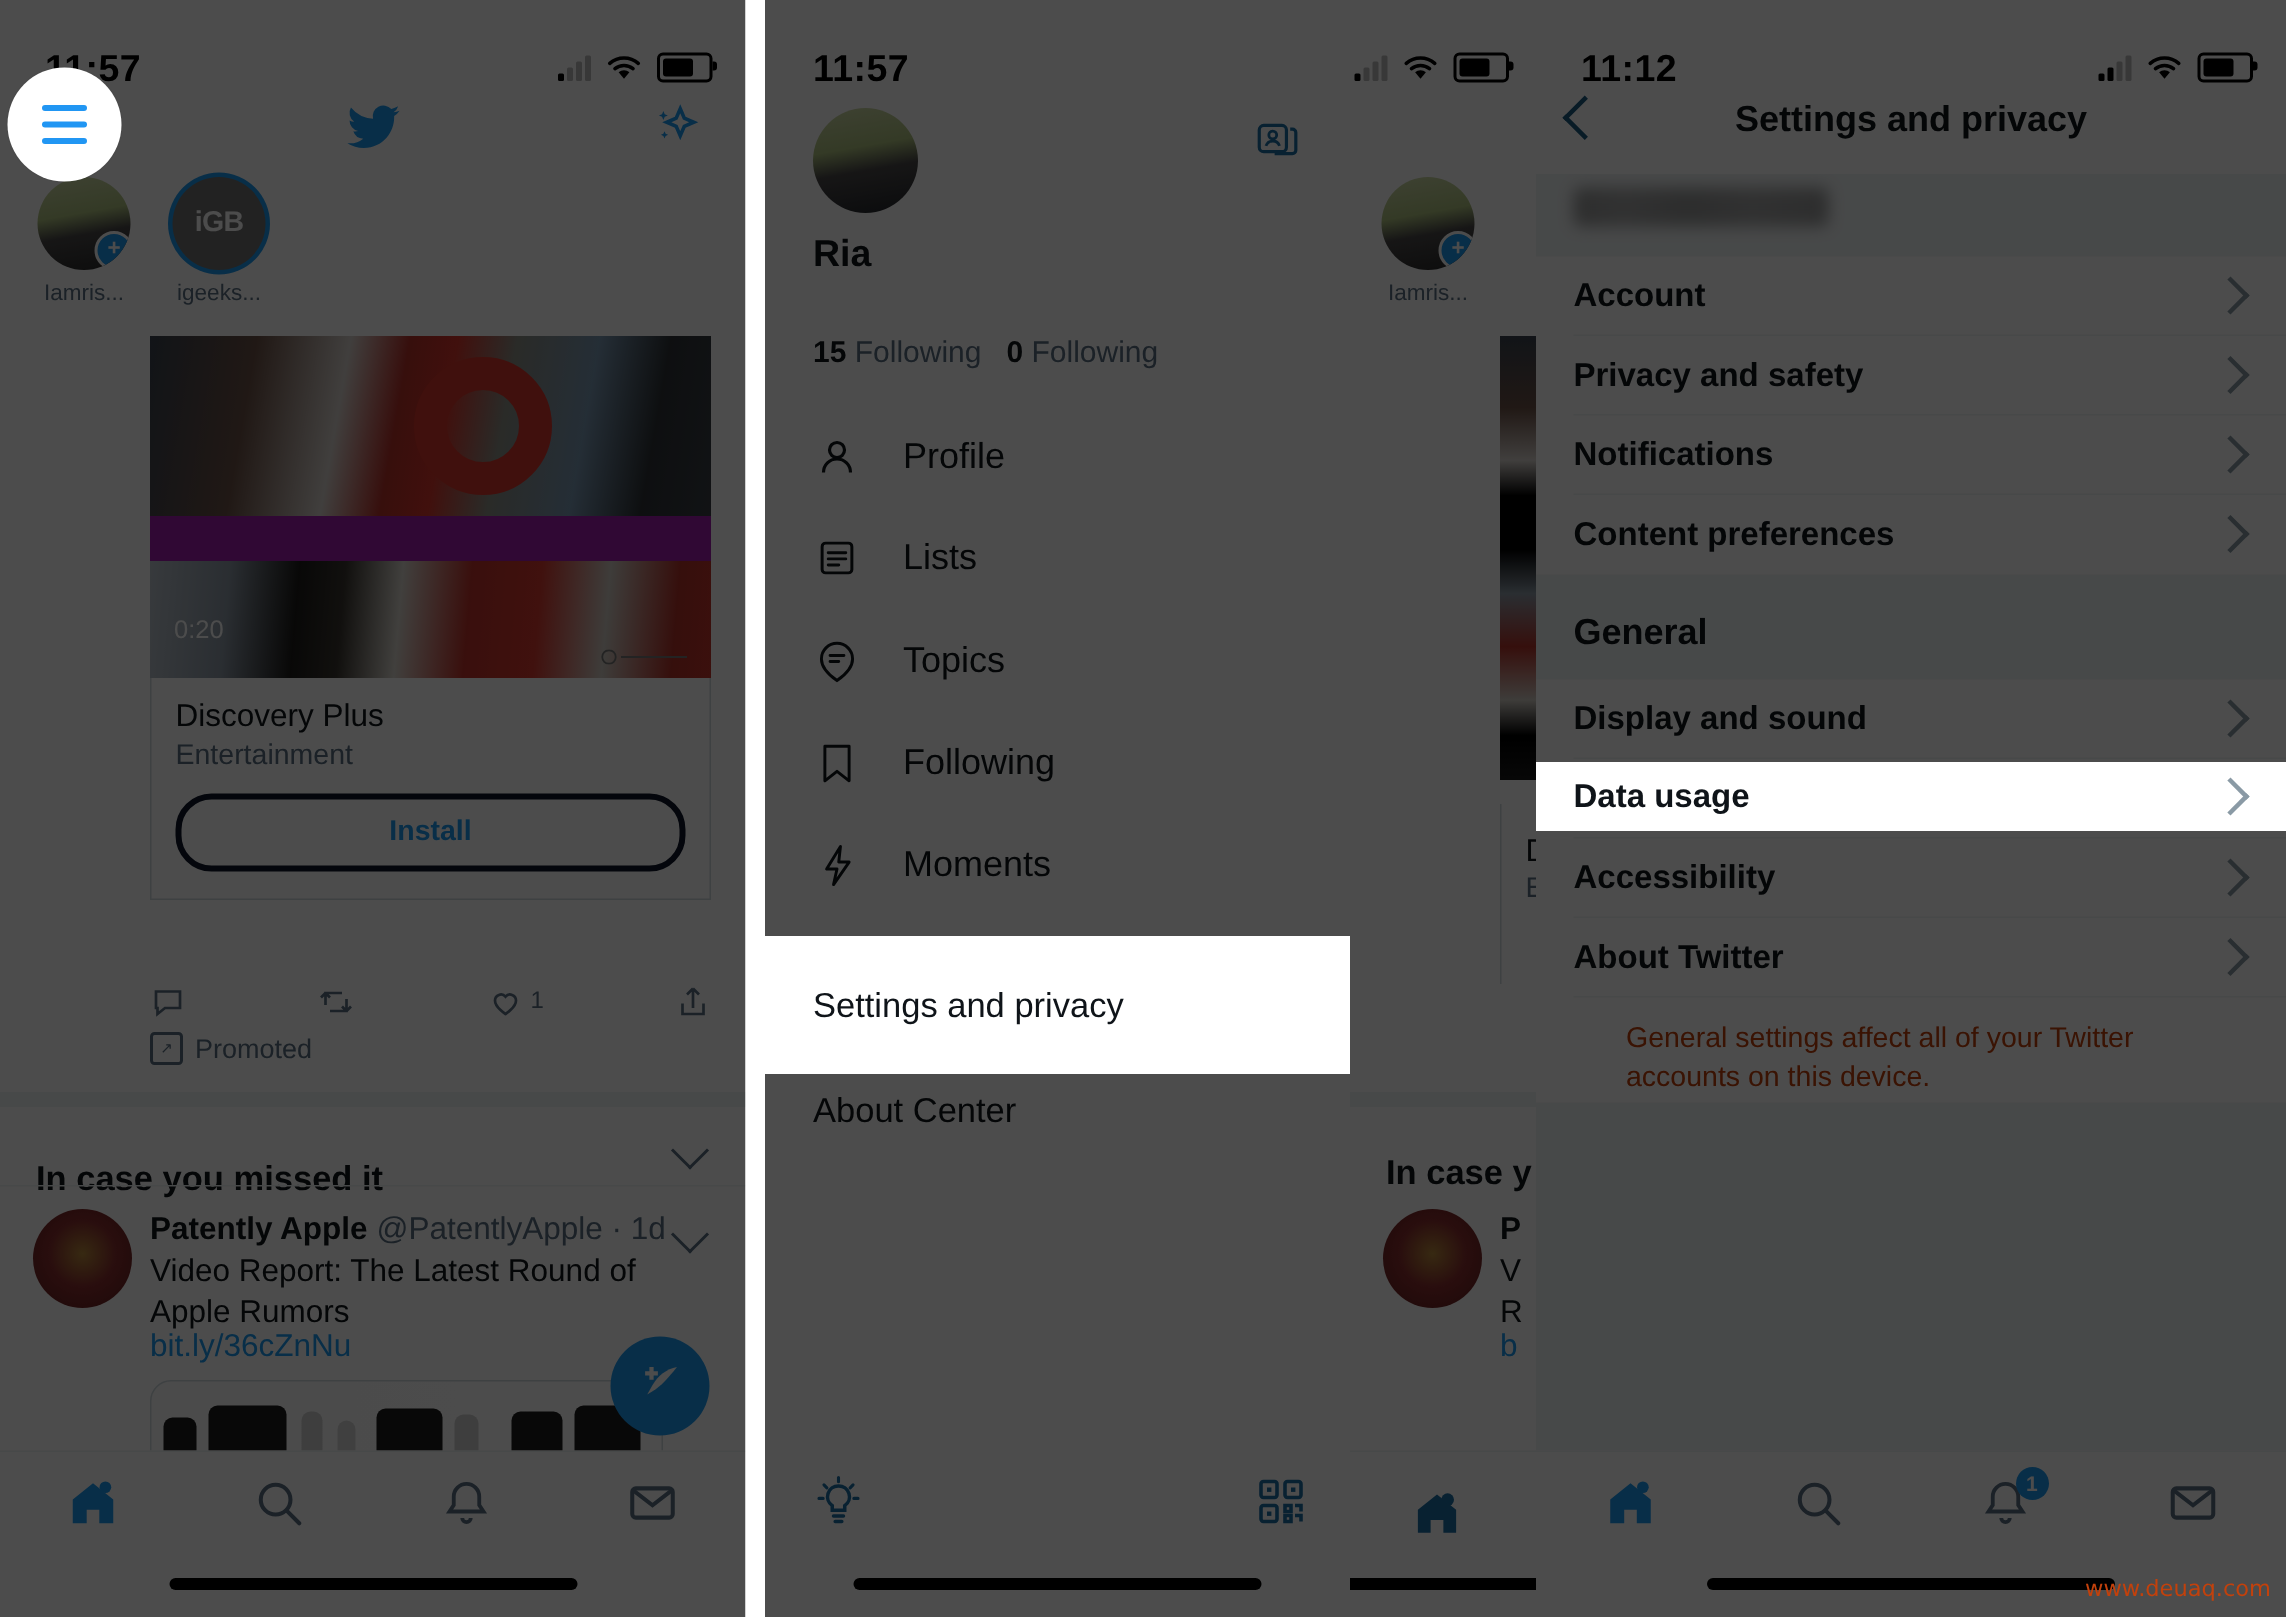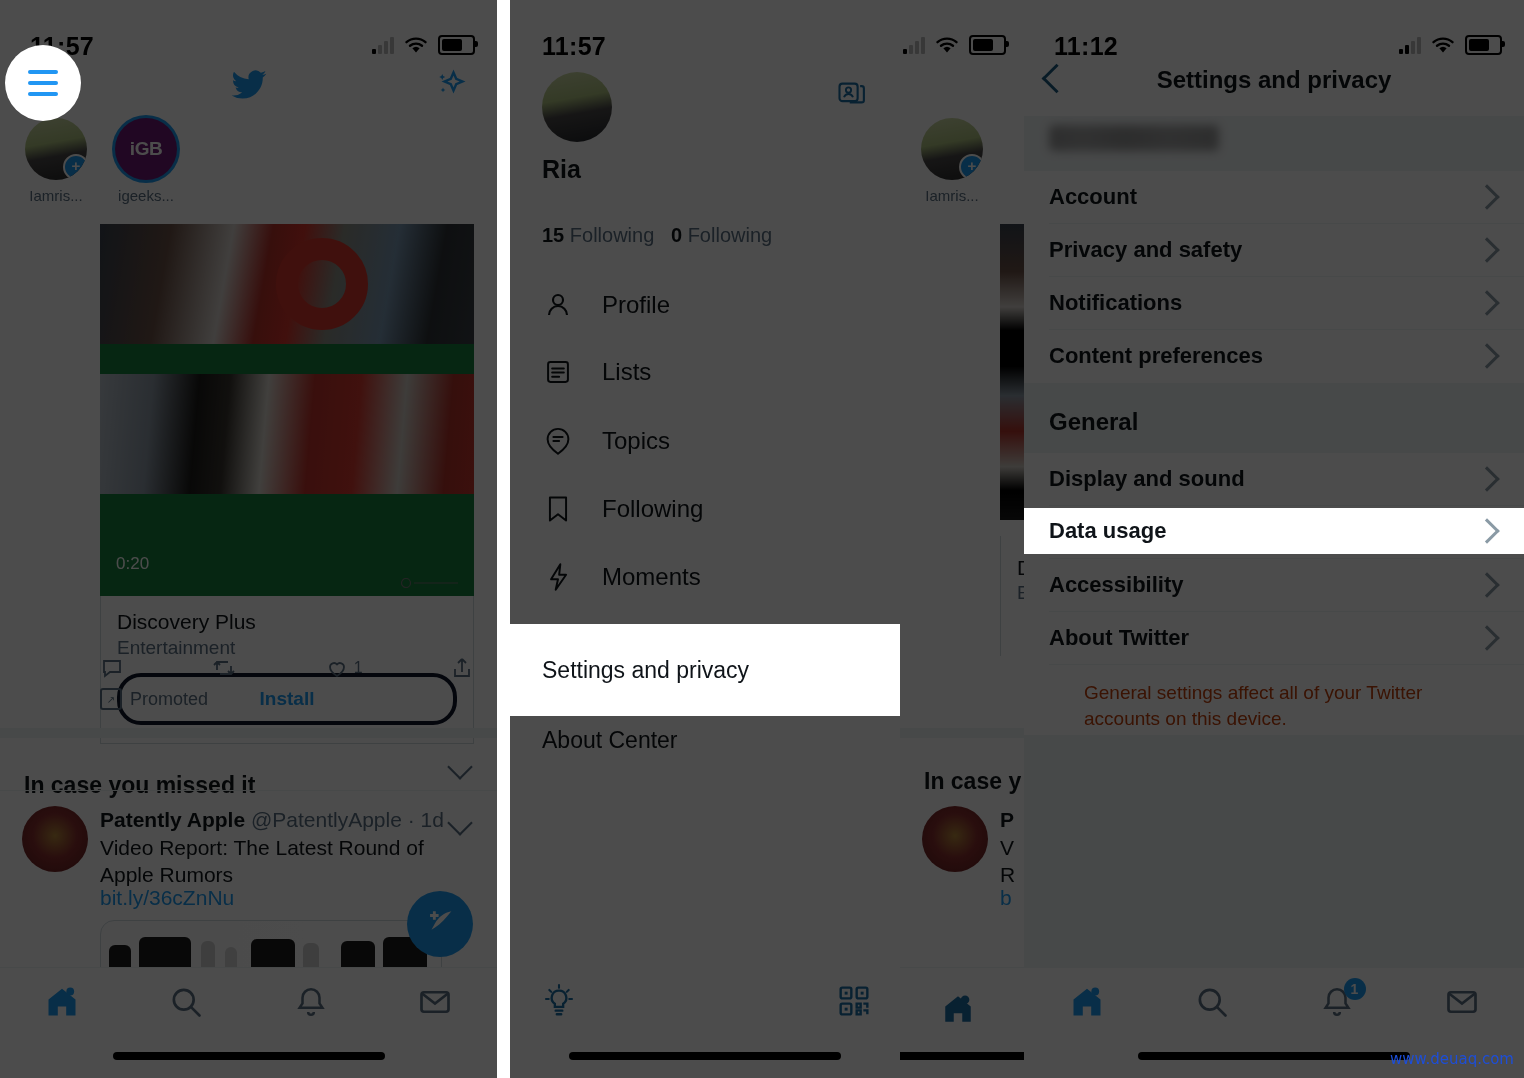--- a/index.html
+++ b/index.html
@@ -31,23 +31,23 @@
   .tw-spark{position:absolute;right:30px;top:12px;}
   .hamburger-circle{position:absolute;left:5px;top:45px;width:76px;height:76px;border-radius:50%;background:#fff;display:flex;align-items:center;justify-content:center;flex-direction:column;gap:7px;z-index:30;box-shadow:0 0 0 1px rgba(0,0,0,.02);}
   .hamburger-circle b{display:block;width:30px;height:4px;background:#2196f3;border-radius:2px;}
   .fleets{position:absolute;top:118px;left:0;right:0;height:100px;}
   .fleet{position:absolute;top:0;text-align:center;width:96px;}
   .fleet .av{width:62px;height:62px;border-radius:50%;margin:0 auto;position:relative;overflow:hidden;}
   .fleet .ring{box-shadow:0 0 0 3px #1d9bf0;}
   .fleet .nm{font-size:15px;color:#5b7083;margin-top:7px;}
   .av1{background:linear-gradient(170deg,#cfdba8 0%,#aec27f 40%,#4c4a4a 60%,#2a2a2a 100%);}
   .plusb{position:absolute;right:-2px;bottom:0px;width:22px;height:22px;border-radius:50%;background:#1d9bf0;border:2px solid #fff;color:#fff;font-size:15px;line-height:20px;text-align:center;font-weight:bold;}
-  .av2{background:#701a75;display:flex;align-items:center;justify-content:center;color:#fff;font-weight:bold;font-size:19px;letter-spacing:-.5px;}
+  .av2{background:#737373;display:flex;align-items:center;justify-content:center;color:#fff;font-weight:bold;font-size:19px;letter-spacing:-.5px;}
   .promoted-card{position:absolute;top:224px;left:100px;width:374px;}
-  .video{position:relative;height:372px;background:#15803d;overflow:hidden;}
+  .video{position:relative;height:228px;background:#a21caf;overflow:hidden;}
   .vid-a{position:absolute;top:0;left:0;right:0;height:120px;background:
      linear-gradient(100deg,#3b4450 0%,#6c5146 18%,#d8d2cd 34%,#b8322b 44%,#d9362c 52%,#8d8f86 62%,#7b99b4 76%,#2f3438 88%,#3a3f46 100%);}
   .vid-a::after{content:"";position:absolute;left:176px;top:14px;width:92px;height:92px;border-radius:50%;border:22px solid #d7382c;box-sizing:border-box;}
   .vid-b{position:absolute;top:150px;left:0;right:0;height:120px;background:
      linear-gradient(95deg,#b9c2cb 0%,#8d99a6 14%,#1d1c1a 26%,#3a3630 34%,#d9d5cd 44%,#c0342c 56%,#d6392f 68%,#cfcac2 80%,#b3342b 92%,#c8362c 100%);}
   .vid-time{position:absolute;left:16px;bottom:22px;color:#fff;font-size:17px;}
   .vid-mute{position:absolute;right:14px;bottom:14px;width:60px;height:8px;}
   .card-meta{border:1px solid #cfd9de;border-top:none;padding:14px 16px 18px;}
   .card-t{font-size:21px;color:#0f1419;}
   .card-s{font-size:19px;color:#5b7083;margin-top:3px;}
@@ -93,21 +93,21 @@
   .s-title{position:absolute;left:0;right:0;top:10px;text-align:center;font-size:24px;font-weight:bold;color:#0f1419;}
   .s-userblur{position:absolute;left:25px;top:125px;width:170px;height:26px;border-radius:5px;
     background:linear-gradient(90deg,#7e7e7e,#8d8d8d 20%,#7a7a7a 45%,#8a8a8a 70%,#7c7c7c 100%);filter:blur(5px);opacity:.75;}
   .s-row{position:absolute;left:0;right:0;height:53px;}
   .s-row .lbl{position:absolute;left:25px;top:13px;font-size:22px;font-weight:bold;color:#0f1419;}
   .s-row .arw{position:absolute;right:28px;top:17px;width:15px;height:15px;border-right:3px solid #8a9aa5;border-top:3px solid #8a9aa5;transform:rotate(45deg);}
   .s-sep{position:absolute;left:25px;right:0;bottom:0;height:1px;background:#eff3f4;}
   .s-group{position:absolute;left:25px;font-size:24px;font-weight:bold;color:#0f1419;}
   .s-note{position:absolute;left:40px;right:25px;font-size:19px;color:#c2410c;line-height:26px;margin-left:20px;}
   .s-grayfill{position:absolute;left:0;right:0;background:#eff3f4;}
-  .watermark{position:absolute;right:10px;bottom:10px;font-size:15px;color:#1d4ed8;font-family:"DejaVu Sans", sans-serif;z-index:60;}
+  .watermark{position:absolute;right:10px;bottom:10px;font-size:15px;color:#c2410c;font-family:"DejaVu Sans", sans-serif;z-index:60;}
 </style>
 </head>
 <body>
 
 <div class="panel" id="panel3sliver">
   <div class="feed">
     <div class="statusbar">
       <div class="sb-right" style="right:18px;">
         <span class="bars">
             <i></i>

